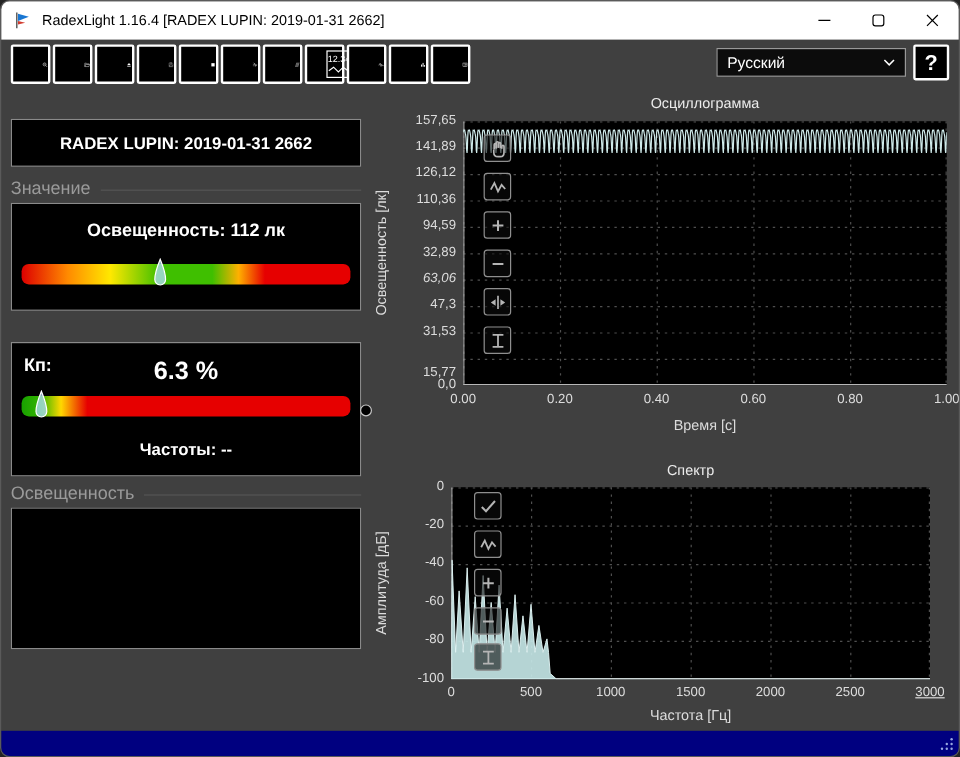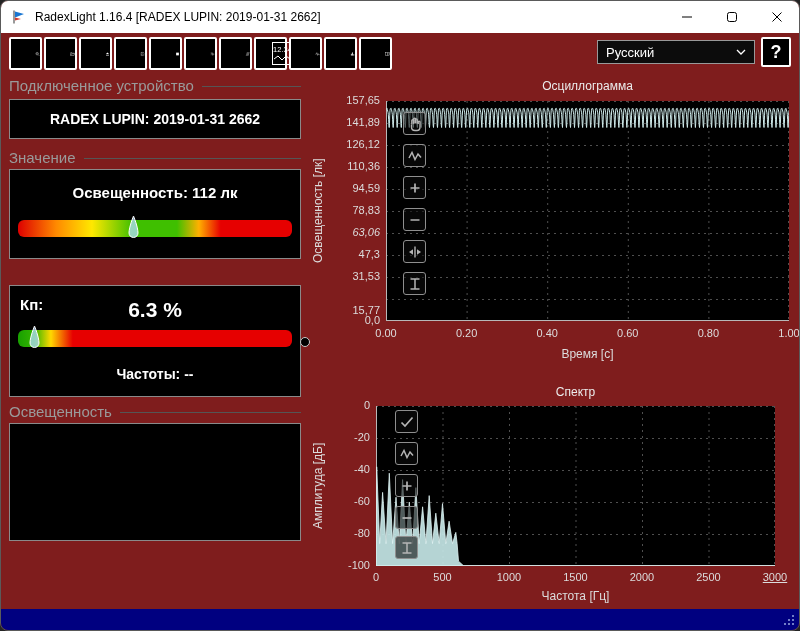--- a/index.html
+++ b/index.html
@@ -1,17 +1,17 @@
 <!DOCTYPE html>
 <html><head>
 <meta charset="utf-8">
 <style>
   html,body{margin:0;padding:0;background:#242424;}
   .window{position:relative;width:800px;height:631px;box-sizing:border-box;border:1px solid #5a5a5a;
-    border-radius:8px;overflow:hidden;background:#7f1d1d;font-family:"Liberation Sans","DejaVu Sans",sans-serif;}
+    border-radius:8px;overflow:hidden;background:#404040;font-family:"Liberation Sans","DejaVu Sans",sans-serif;}
   
   .titlebar{position:absolute;left:0;top:0;right:0;height:32px;background:#ffffff;display:flex;
     align-items:center;padding-left:10px;gap:8px;color:#000;font-size:12px;}
   .win-btns{margin-left:auto;display:flex;height:100%;}
   .win-btn{width:45px;height:100%;display:flex;align-items:center;justify-content:center;}
   
   .toolbar{position:absolute;left:8px;top:36px;display:flex;gap:2px;}
   .tbtn{width:33px;height:33px;background:#000;border:2px solid #fff;border-radius:2px;box-sizing:border-box;
     display:flex;align-items:center;justify-content:center;padding-left:24px;}
   .num-ic{border:1.5px solid #fff;width:25px;height:21px;color:#fff;font-size:7.5px;line-height:1;
@@ -160,23 +160,20 @@
   <div class="lang-box">
     <span>Русский</span>
     <svg width="10" height="6" viewBox="0 0 10 6">
       <path d="M1,1 L5,5 L9,1" fill="none" stroke="#fff" stroke-width="1.3"></path>
       </svg>
   </div>
   <div class="help-btn">
     <span>?</span>
   </div>
 
-  <div class="sec" style="top:76px">
-    <span>Подключенное устройство</span>
-  </div>
   <div class="panel" style="top:98px;height:40px">
     <div class="device-name">RADEX LUPIN: 2019-01-31 2662</div>
   </div>
 
   <div class="sec" style="top:148px">
     <span>Значение</span>
   </div>
   <div class="panel" style="top:168px;height:90px">
     <div class="reading">Освещенность: 112 лк</div>
     <div class="scale-wrap" style="top:50px">
@@ -268,21 +265,21 @@
     <div class="obtn" style="left:100px;top:197px">
       <svg width="18" height="18" viewBox="0 0 18 18" fill="none" stroke="#b5b5b5" stroke-width="1.5">
         <path d="M4.5,4 H13.5 M4.5,14 H13.5 M9,4 V14"></path>
         </svg>
     </div>
   <span class="tick" style="left: 0px; top: 19px; width: 77px; text-align: right;">157,65</span>
       <span class="tick" style="left: 0px; top: 41px; width: 77px; text-align: right;">141,89</span>
       <span class="tick" style="left: 0px; top: 63px; width: 77px; text-align: right;">126,12</span>
       <span class="tick" style="left: 0px; top: 85px; width: 77px; text-align: right;">110,36</span>
       <span class="tick" style="left: 0px; top: 107px; width: 77px; text-align: right;">94,59</span>
-      <span class="tick" style="left: 0px; top: 129px; width: 77px; text-align: right;">78,83</span>
+      <span class="tick" style="left: 0px; top: 129px; width: 77px; text-align: right;">32,89</span>
       <span class="tick" style="left: 0px; top: 151px; width: 77px; text-align: right; font-style: italic;">63,06</span>
       <span class="tick" style="left: 0px; top: 173px; width: 77px; text-align: right;">47,3</span>
       <span class="tick" style="left: 0px; top: 195px; width: 77px; text-align: right;">31,53</span>
       <span class="tick" style="left: 0px; top: 229px; width: 77px; text-align: right;">15,77</span>
       <span class="tick" style="left: 0px; top: 239px; width: 77px; text-align: right;">0,0</span>
       <span class="tick" style="left: 61px; top: 252px; width: 44px; text-align: center;">0.00</span>
       <span class="tick" style="left: 141.6px; top: 252px; width: 44px; text-align: center;">0.20</span>
       <span class="tick" style="left: 222.2px; top: 252px; width: 44px; text-align: center;">0.40</span>
       <span class="tick" style="left: 302.8px; top: 252px; width: 44px; text-align: center;">0.60</span>
       <span class="tick" style="left: 383.4px; top: 252px; width: 44px; text-align: center;">0.80</span>

